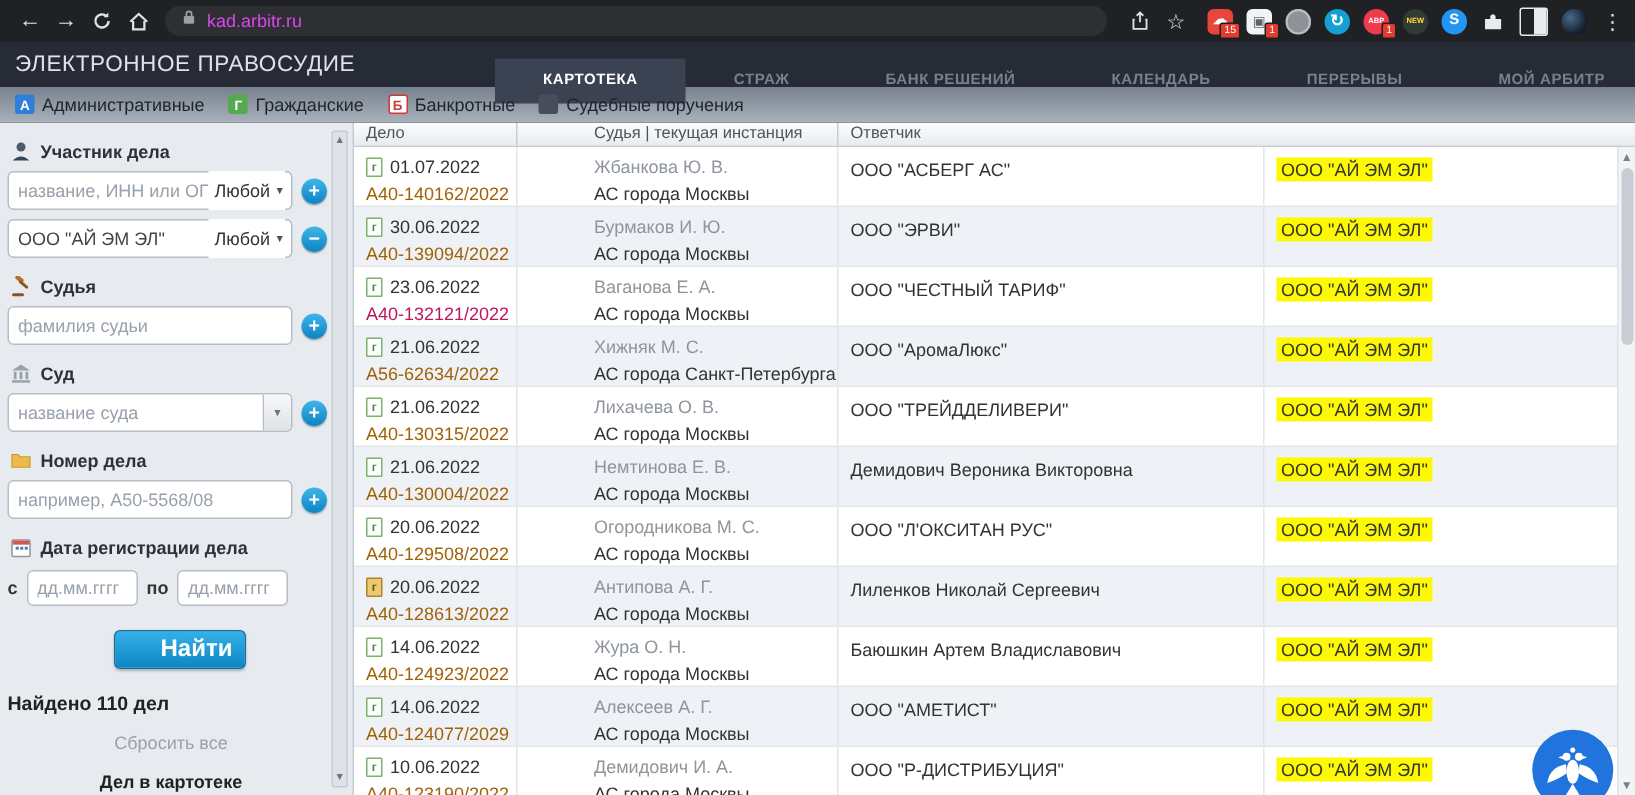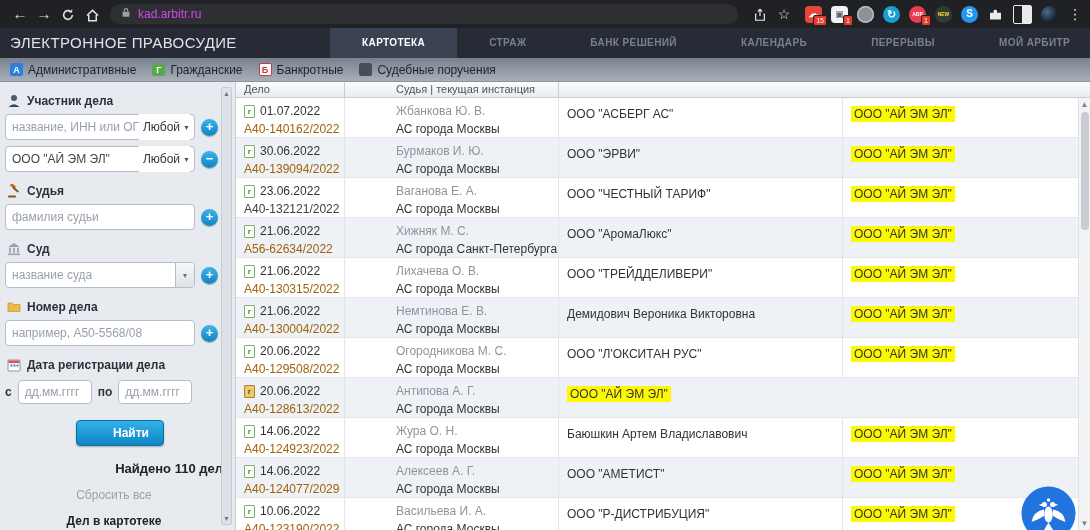--- a/index.html
+++ b/index.html
@@ -30,21 +30,21 @@
   .cloud .ext-glyph{font-size:10px;}
   .panel .ext-glyph{font-size:9px;color:#5f6368;font-weight:normal;}
   .sync .ext-glyph{font-size:11px;}
   .abp .ext-glyph{font-size:5px;}
   .new .ext-glyph{font-size:5px;color:#ffd842;}
   .s .ext-glyph{font-size:10px;}
   .ext-badge{position:absolute;bottom:-3px;right:-5px;background:#e33b2e;color:#fff;font-size:7px;line-height:9px;padding:0 2px;border-radius:2px;border:1px solid #1f2125;}
   .kebab{color:#dee1e5;font-size:14px;margin-left:10px;cursor:pointer;}
 
   
-  .site-header{height:30px;background:#272b36;display:flex;align-items:flex-end;}
+  .site-header{height:30px;background:#272b36;display:flex;align-items:flex-start;}
   .logo{color:#dfe2e8;font-size:15px;letter-spacing:.4px;padding-left:10px;line-height:30px;flex:0 0 320px;white-space:nowrap;}
   .tabs{display:flex;align-items:stretch;}
   .tab{font-size:10px;font-weight:bold;color:#79818f;line-height:30px;padding:0 32px;letter-spacing:.4px;cursor:pointer;white-space:nowrap;margin-top:11px;}
   .tab.active{background:#3b4252;color:#fff;}
   .login{margin-left:auto;display:flex;align-items:center;gap:6px;padding-right:14px;color:#848b99;font-size:11px;font-weight:bold;cursor:pointer;}
   .login-dot{width:8px;height:8px;border-radius:50%;background:#df342b;}
 
   
   .filter-bar{height:24px;background:linear-gradient(180deg,#78828e,#a7afb9);display:flex;align-items:center;border-bottom:1px solid #8a919b;box-sizing:border-box;}
   .fb-left{flex:0 0 236px;display:flex;justify-content:space-between;align-items:center;padding:0 10px 0 6px;box-sizing:border-box;border-right:1px solid #8f97a1;height:100%;}
@@ -71,22 +71,22 @@
   input.field{width:100%;height:100%;border:1px solid #b6bdc6;border-radius:4px;padding:0 6px;font-family:"Liberation Sans",sans-serif;font-size:12px;color:#444;background:#fff;box-sizing:border-box;outline:none;}
   input.field::placeholder{color:#98a1ab;}
   .role{position:absolute;right:5px;top:0;height:26px;display:flex;align-items:center;gap:3px;font-size:12px;color:#333;cursor:pointer;background:#fff;padding-left:4px;}
   .caret{font-size:7px;color:#555;}
   .select-arrow{position:absolute;right:1px;top:1px;width:18px;height:24px;background:linear-gradient(#f7f8f9,#dfe2e6);border-left:1px solid #b6bdc6;border-radius:0 3px 3px 0;display:flex;align-items:center;justify-content:center;font-size:7px;color:#6b727c;cursor:pointer;}
   .round-btn{width:17px;height:17px;border-radius:50%;background:linear-gradient(#3fb5e8,#0d84c4);color:#fff;font-weight:bold;font-size:13px;line-height:16px;text-align:center;margin-left:6px;box-shadow:0 1px 1px rgba(0,0,0,.3);cursor:pointer;flex:0 0 auto;}
   .date-row{display:flex;align-items:center;gap:6px;margin-top:8px;}
   .date-label{font-size:12px;font-weight:bold;color:#333;}
   .date-wrap{width:74px;height:24px;}
   .mt10{margin-top:12px;}
-  .search-btn{display:block;margin:16px auto 0;width:88px;height:26px;background:linear-gradient(#33b1e6,#0e86c6);border:1px solid #0b6ea6;border-radius:4px;color:#fff;font-weight:bold;font-size:12px;font-family:"Liberation Sans",sans-serif;cursor:pointer;box-shadow:0 1px 2px rgba(0,0,0,.25);padding-left:28px;}
-  .found{margin-top:15px;text-align:right;font-size:13px;font-weight:bold;color:#222;width:218px;}
+  .search-btn{display:block;margin:16px auto 0;width:88px;height:26px;background:linear-gradient(#33b1e6,#0e86c6);border:1px solid #0b6ea6;border-radius:4px;color:#fff;font-weight:bold;font-size:16px;font-family:"Liberation Sans",sans-serif;cursor:pointer;box-shadow:0 1px 2px rgba(0,0,0,.25);padding-left:28px;}
+  .found{margin-top:15px;text-align:left;font-size:13px;font-weight:bold;color:#222;width:218px;}
   .reset{margin-top:12px;text-align:center;font-size:12px;color:#99a1a9;width:218px;cursor:pointer;}
   .counter-title{margin-top:12px;text-align:center;font-size:12px;font-weight:bold;color:#222;width:218px;}
   .sb-scroll{position:absolute;top:5px;right:3px;bottom:5px;width:11px;background:#dde2e8;border:1px solid #c6ccd3;border-radius:2px;display:flex;flex-direction:column;justify-content:space-between;align-items:center;font-size:7px;color:#6f7680;padding:2px 0;box-sizing:border-box;}
   .sb-scroll span{cursor:pointer;}
 
   
   .main{position:relative;flex:1 1 auto;background:#fff;overflow:hidden;}
   .thead{display:flex;height:16px;background:linear-gradient(#fbfcfd,#e9ebef);border-bottom:1px solid #c8cdd3;box-sizing:border-box;}
   .th{font-size:11px;color:#4d545c;padding:1px 0 0 8px;border-right:1px solid #c8cdd3;box-sizing:border-box;white-space:nowrap;overflow:hidden;}
   .w0{width:109px;flex:0 0 auto;}
@@ -96,21 +96,21 @@
   .tbody{position:absolute;top:16px;left:0;right:12px;bottom:0;overflow:hidden;}
   .row{display:flex;height:40px;border-bottom:1px solid #e3e7ea;box-sizing:border-box;background:#fff;}
   .row.alt{background:#eef1f5;}
   .cell{border-right:1px solid #e2e6ea;box-sizing:border-box;padding:6px 6px 0 8px;overflow:hidden;white-space:nowrap;}
   .cell.w3{border-right:none;}
   .case-top{display:flex;align-items:center;gap:5px;}
   .case-icon{width:11px;height:13px;background:#fff;border:1px solid #79b26a;border-radius:1px;font-size:8px;font-weight:bold;color:#3f8c3f;line-height:12px;text-align:center;box-sizing:border-box;flex:0 0 auto;}
   .case-icon.civil-done{background:#edca72;border-color:#ad8326;color:#6b4d0c;}
   .case-date{font-size:12px;color:#333;}
   .case-link{display:inline-block;margin-top:4px;font-size:12px;color:#a16207;cursor:pointer;text-decoration:none;}
-  .case-link.visited{color:#404040;}
+  .case-link.visited{color:#be185d;}
   .judge{font-size:12px;color:#8e959d;}
   .court{font-size:12px;color:#333;margin-top:4px;}
   .plaintiff{font-size:12px;color:#333;}
   .defendant-hl{display:inline-block;background:#fdf903;padding:1px 3px;font-size:12px;color:#333;}
   .tbl-scroll{position:absolute;top:16px;right:0;bottom:0;width:12px;background:#f2f3f5;border-left:1px solid #dfe2e6;display:flex;flex-direction:column;align-items:center;font-size:8px;color:#7a818b;box-sizing:border-box;padding:2px 0;}
   .tbl-thumb{width:8px;height:118px;background:#c9cdd3;border-radius:4px;margin-top:3px;cursor:pointer;}
   .tbl-scroll .down{margin-top:auto;}
   .tbl-scroll span{cursor:pointer;}
 
   
@@ -326,20 +326,21 @@
       <div class="sb-scroll">
         <span>▲</span>
         <span>▼</span>
       </div>
     </div>
 
     <div class="main">
       <div class="thead">
         <div class="th w0">Дело</div>
         <div class="th w1">Судья | текущая инстанция</div>
+        <div class="th w3">Ответчик</div>
       </div>
       <div class="tbody">
   <div class="row">
     <div class="cell w0">
       <div class="case-top">
         <span class="case-icon civil">г</span>
         <span class="case-date">01.07.2022</span>
       </div>
       <a class="case-link">А40-140162/2022</a>
     </div>
@@ -452,20 +453,21 @@
       <div class="case-top">
         <span class="case-icon civil-done">г</span>
         <span class="case-date">20.06.2022</span>
       </div>
       <a class="case-link">А40-128613/2022</a>
     </div>
     <div class="cell w1">
       <div class="judge">Антипова А. Г.</div>
       <div class="court">АС города Москвы</div>
     </div>
+    <div class="cell w2"><span class="plaintiff">Лиленков Николай Сергеевич</span></div>
     <div class="cell w3"><span class="defendant-hl">ООО "АЙ ЭМ ЭЛ"</span></div>
   </div>
 
   <div class="row">
     <div class="cell w0">
       <div class="case-top">
         <span class="case-icon civil">г</span>
         <span class="case-date">14.06.2022</span>
       </div>
       <a class="case-link">А40-124923/2022</a>
@@ -496,21 +498,21 @@
 
   <div class="row">
     <div class="cell w0">
       <div class="case-top">
         <span class="case-icon civil">г</span>
         <span class="case-date">10.06.2022</span>
       </div>
       <a class="case-link">А40-123190/2022</a>
     </div>
     <div class="cell w1">
-      <div class="judge">Васильева И. А.</div>
+      <div class="judge">Демидович И. А.</div>
       <div class="court">АС города Москвы</div>
     </div>
     <div class="cell w2"><span class="plaintiff">ООО "Р-ДИСТРИБУЦИЯ"</span></div>
     <div class="cell w3"><span class="defendant-hl">ООО "АЙ ЭМ ЭЛ"</span></div>
   </div>
 </div>
       <div class="tbl-scroll">
         <span>▲</span>
         <div class="tbl-thumb"></div>
         <span class="down">▼</span>

